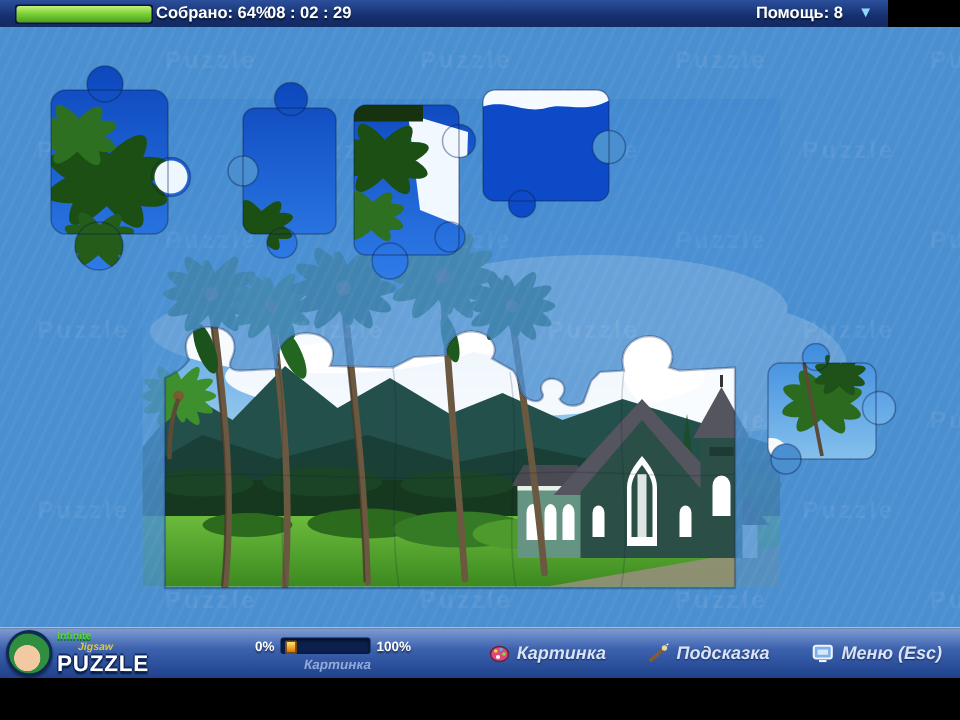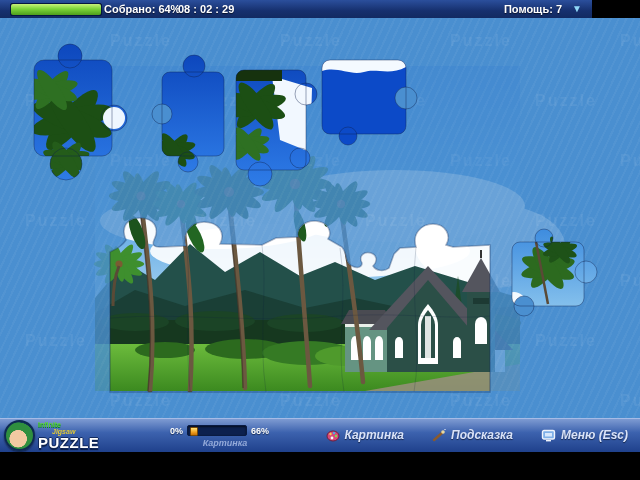--- a/index.html
+++ b/index.html
@@ -58,21 +58,21 @@
 <body>
 
 <div class="screen">
 
   <div class="topbar">
     <div class="progress-track">
       <div class="progress-fill" style="width:100%"></div>
     </div>
     <div class="tb-text tb-progress-label">Собрано: 64%</div>
     <div class="tb-text tb-timer">08 : 02 : 29</div>
-    <div class="tb-text tb-help">Помощь: 7</div>
+    <div class="tb-text tb-help">Помощь: 8</div>
     <div class="tb-arrow">▼</div>
   </div>
 
   <div class="main">
     <div id="wm">
         <span class="wm" style="left: -60px; top: 14px;">Puzzle</span>
         <span class="wm" style="left: 110px; top: 14px;">Puzzle</span>
         <span class="wm" style="left: 280px; top: 14px;">Puzzle</span>
         <span class="wm" style="left: 450px; top: 14px;">Puzzle</span>
         <span class="wm" style="left: 620px; top: 14px;">Puzzle</span>
@@ -364,21 +364,21 @@
         <div class="logo-main">Puzzle</div>
       </div>
     </div>
 
     <div class="zoomgroup">
       <div class="zoomrow">
         <span class="zoom-minmax">0%</span>
         <div class="slider-track">
           <div class="slider-handle"></div>
         </div>
-        <span class="zoom-minmax">66%</span>
+        <span class="zoom-minmax">100%</span>
       </div>
       <div class="zoom-caption">Картинка</div>
     </div>
 
     <div class="btnrow">
       <div class="bar-btn">
         <svg width="14" height="13" viewBox="0 0 14 13">
           <ellipse cx="7" cy="7" rx="6" ry="5" fill="#d84a7a" stroke="#6e1f3c"></ellipse>
           <circle cx="4.5" cy="5" r="1.2" fill="#f2d24a"></circle>
           <circle cx="8" cy="4" r="1.2" fill="#4ab0e8"></circle>

